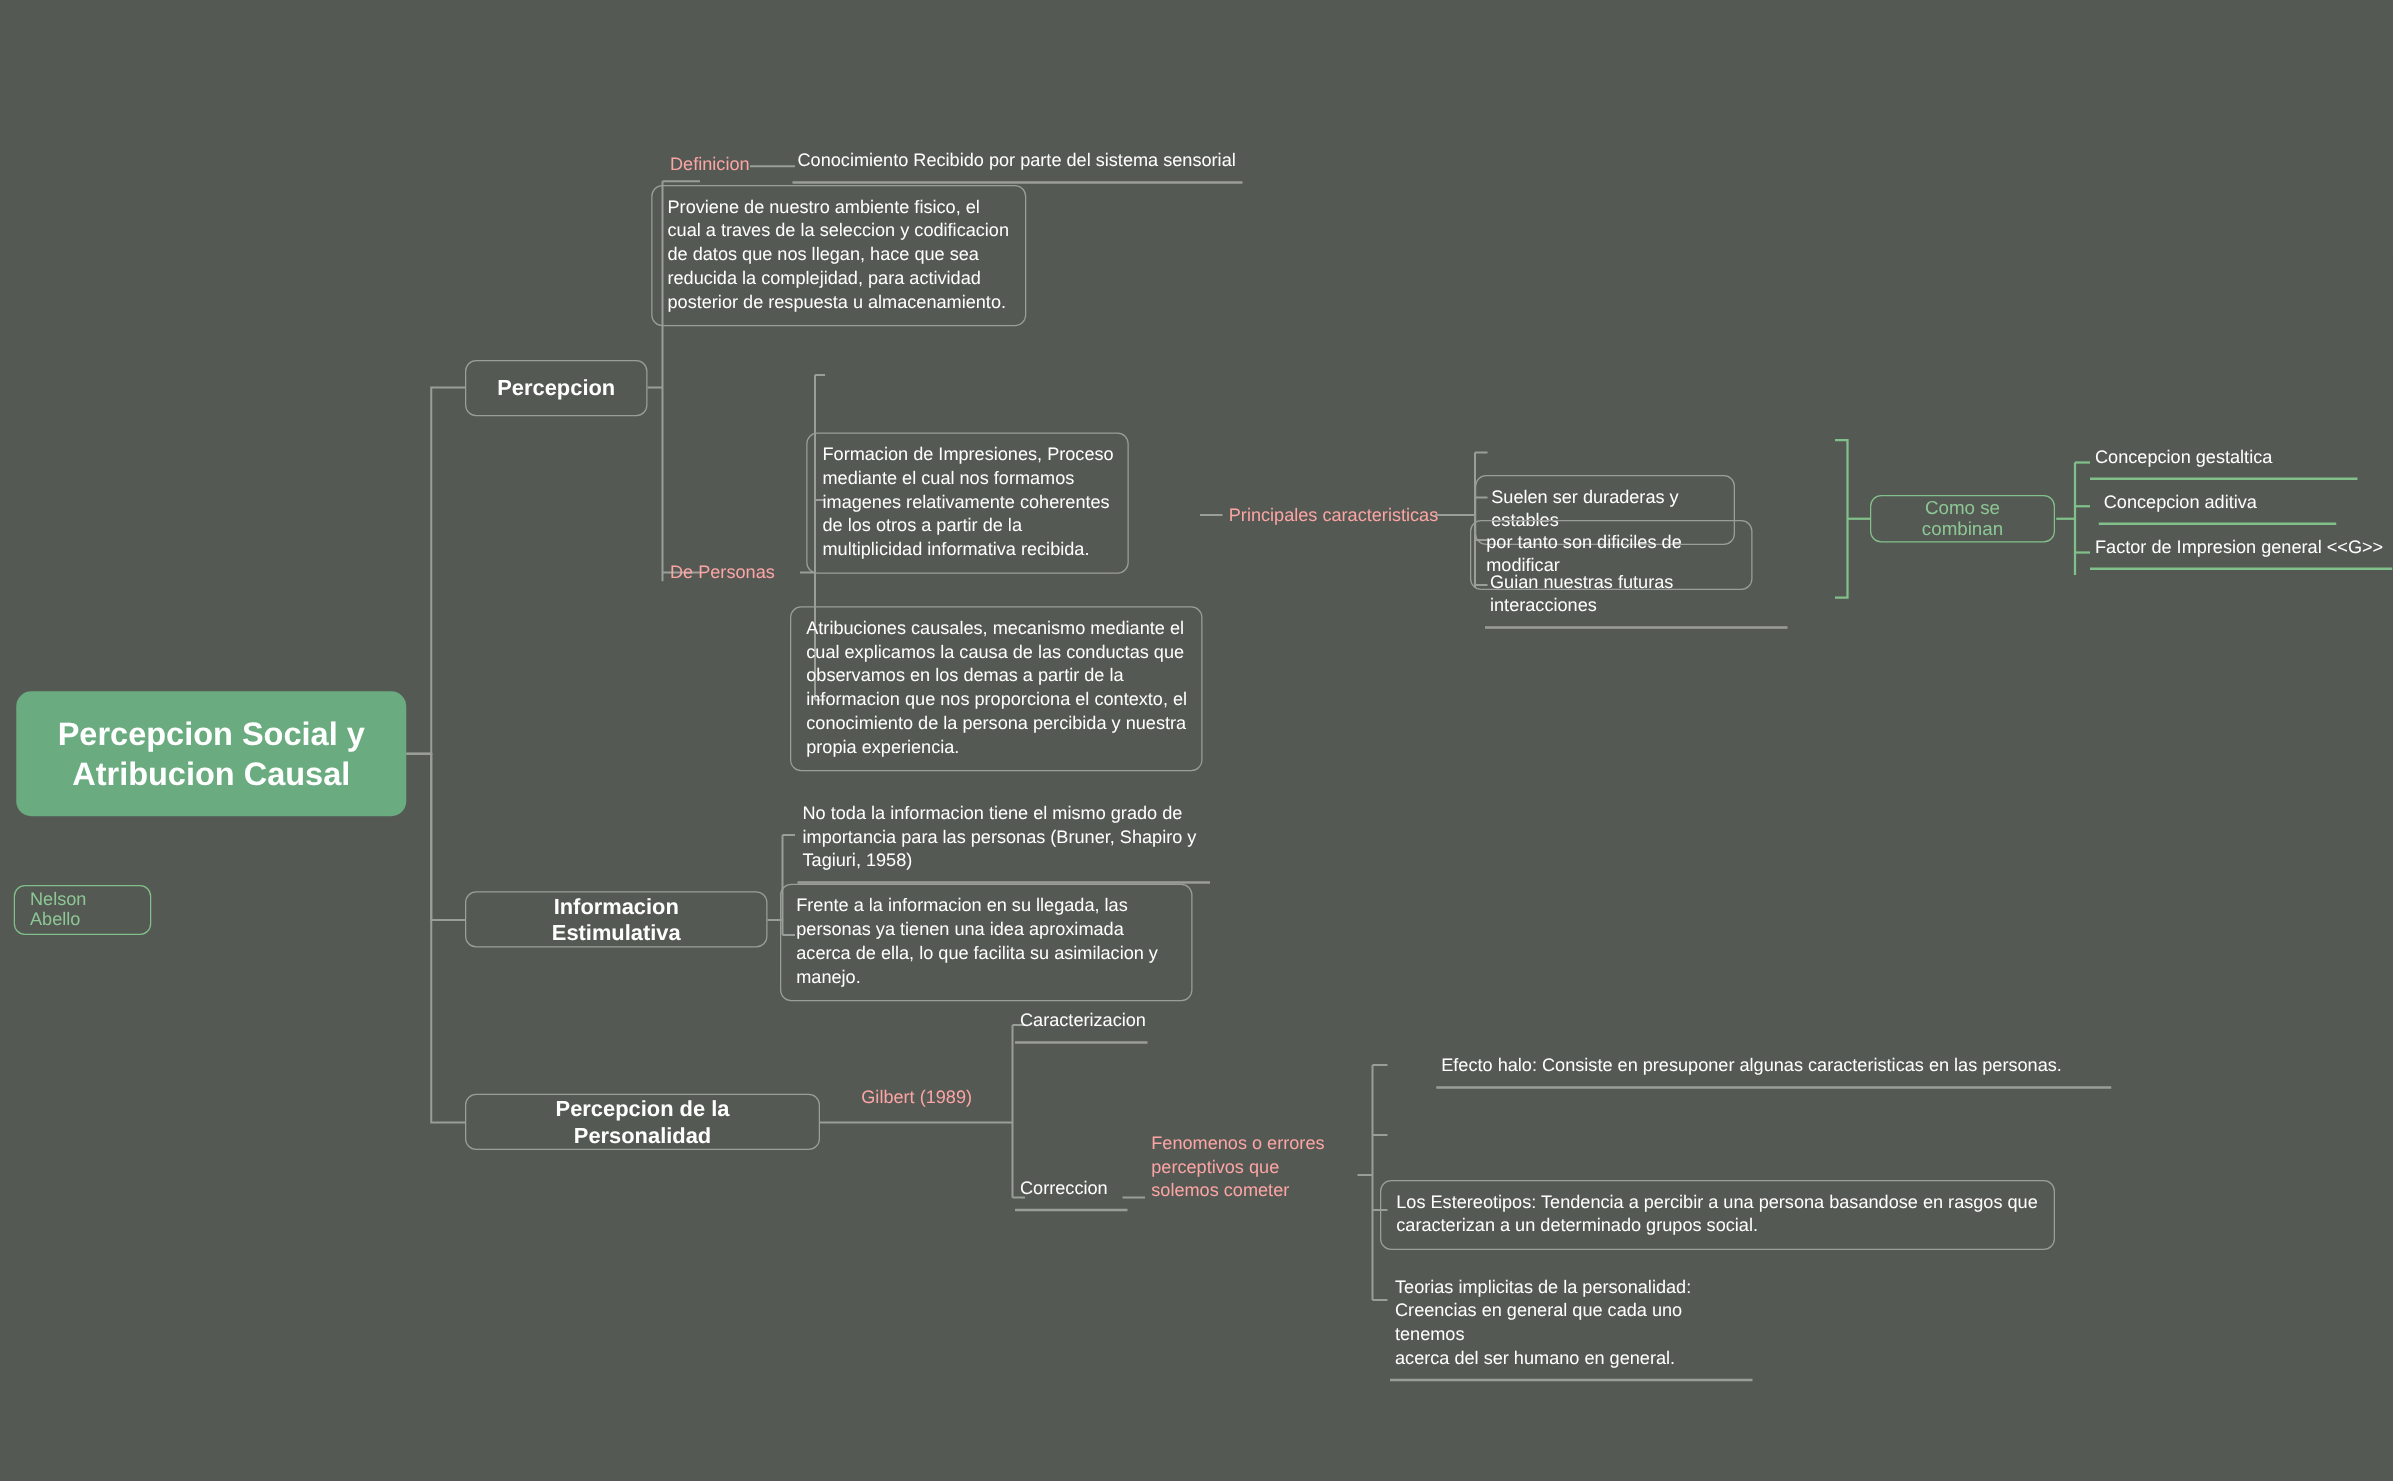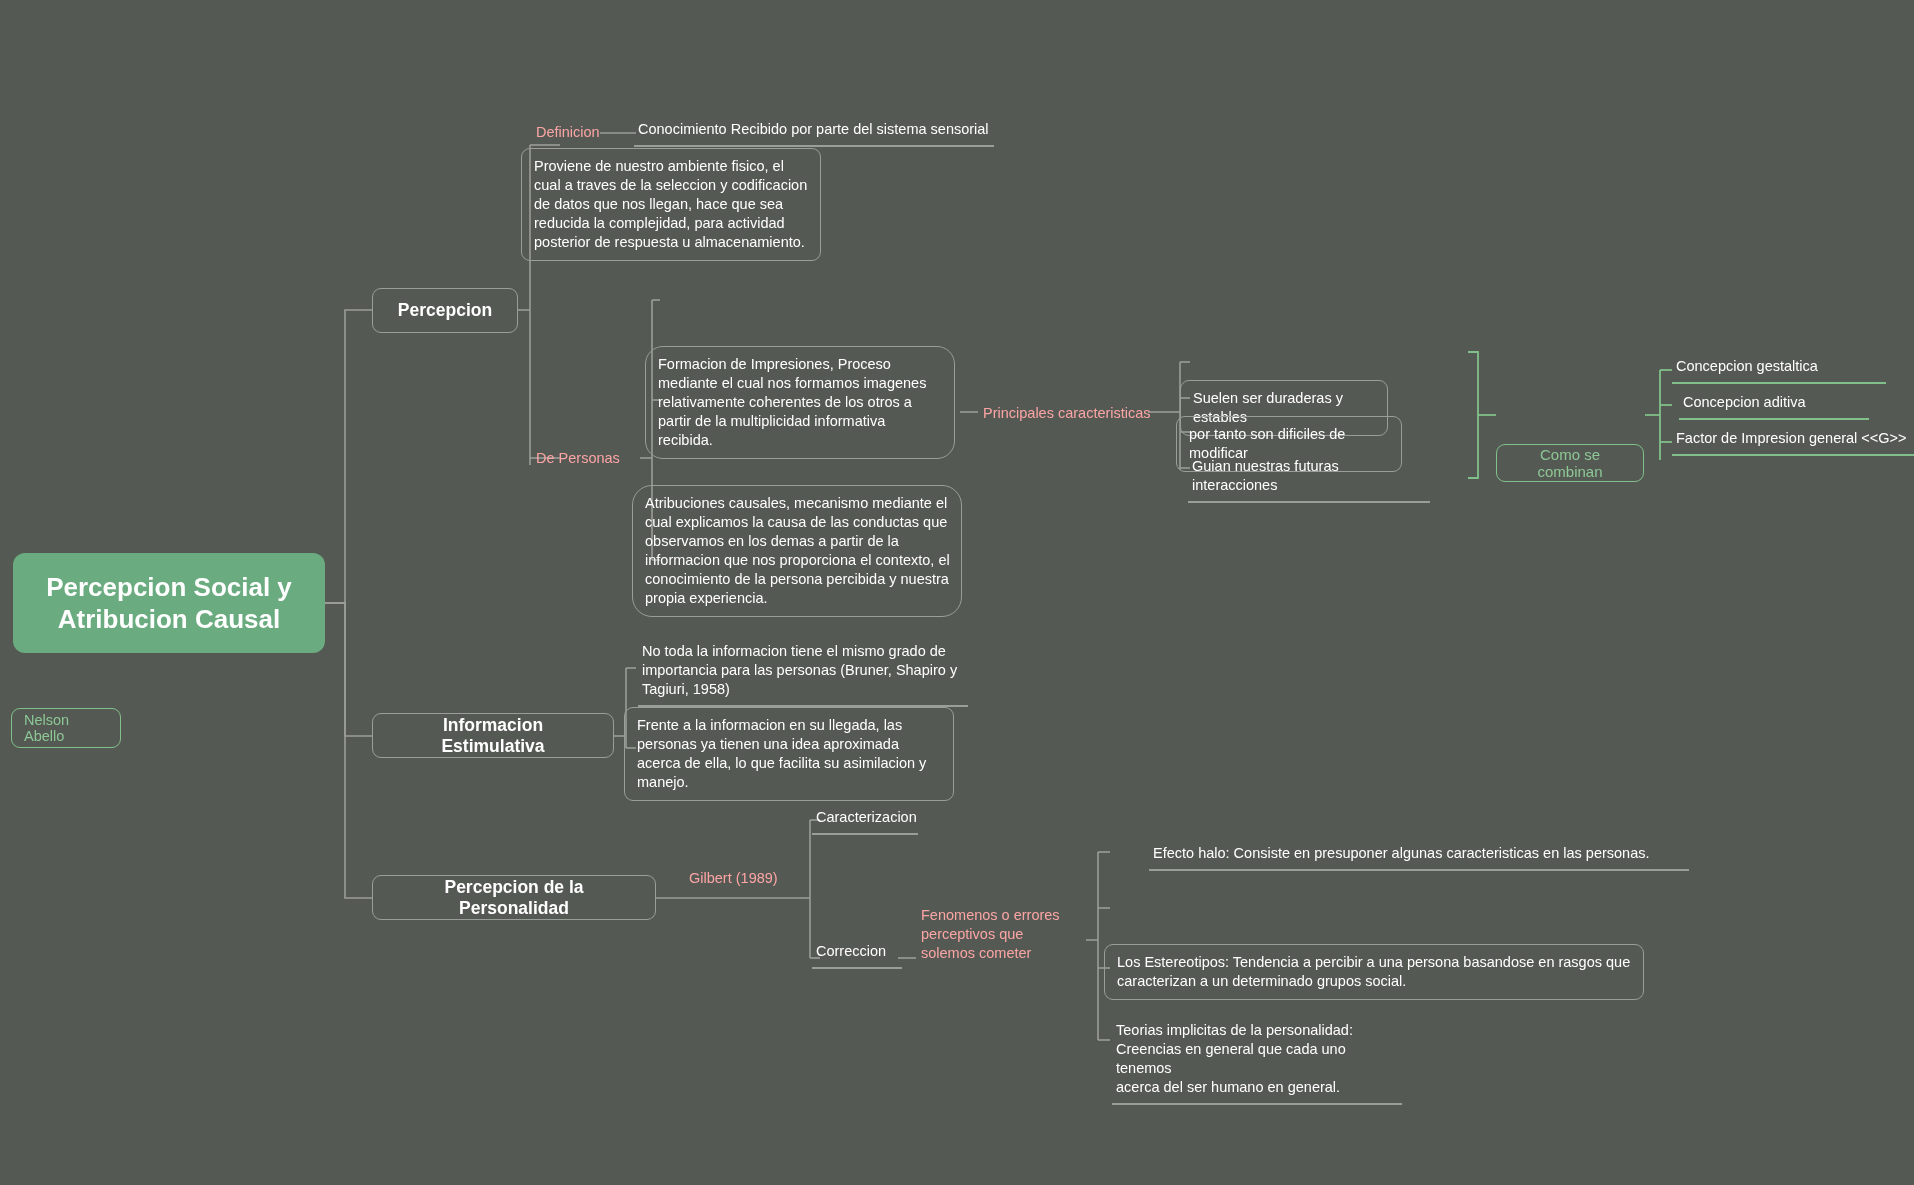--- a/index.html
+++ b/index.html
@@ -215,43 +215,43 @@
 
   <div class="node leaf-box" style="left:521px; top:148px; width:300px;">
     <span>Proviene de nuestro ambiente fisico, el cual a traves  de la seleccion y codificacion de datos que nos llegan, hace que sea reducida la complejidad, para actividad posterior de respuesta u almacenamiento.</span>
   </div>
 
   <div class="node caption" style="left:533px; top:448px; width:110px;">
     <span>De Personas</span>
   </div>
 
 
-  <div class="node leaf-box" style="left:645px; top:346px; width:310px;border-radius:18px;">
+  <div class="node leaf-box" style="left:645px; top:346px; width:258px;">
     <span>Formacion de Impresiones, Proceso mediante el cual nos formamos imagenes relativamente coherentes de los otros a partir de la multiplicidad informativa recibida.</span>
   </div>
 
-  <div class="node leaf-box" style="left:632px; top:485px; width:330px;border-radius:20px;">
+  <div class="node leaf-box" style="left:632px; top:485px; width:330px;">
     <span>Atribuciones causales, mecanismo mediante el cual explicamos la causa de las conductas que observamos en los demas a partir de la informacion que nos proporciona el contexto, el conocimiento de la persona percibida y nuestra propia experiencia.</span>
   </div>
 
   <div class="node caption" style="left:980px; top:403px; width:180px;">
     <span>Principales caracteristicas</span>
   </div>
 
   <div class="node leaf-box" style="left:1180px; top:380px; width:208px;">
     <span>Suelen ser duraderas y estables</span>
   </div>
   <div class="node leaf-box" style="left:1176px; top:416px; width:226px;">
     <span>por tanto son dificiles de modificar</span>
   </div>
   <div class="node leaf" style="left:1188px; top:455px; width:242px;">
     <span>Guian nuestras futuras interacciones</span>
   </div>
 
-  <div class="node topic-box-green" style="left:1496px; top:396px; width:148px; height:38px;margin-top:48px;">
+  <div class="node topic-box-green" style="left:1496px; top:396px; width:148px; height:38px;">
     <span>Como se combinan</span>
   </div>
 
   <div class="node leaf green-rule" style="left:1672px; top:355px; width:214px;">
     <span>Concepcion gestaltica</span>
   </div>
   <div class="node leaf green-rule" style="left:1679px; top:391px; width:190px;">
     <span>Concepcion aditiva</span>
   </div>
   <div class="node leaf green-rule" style="left:1672px; top:427px; width:242px;">

